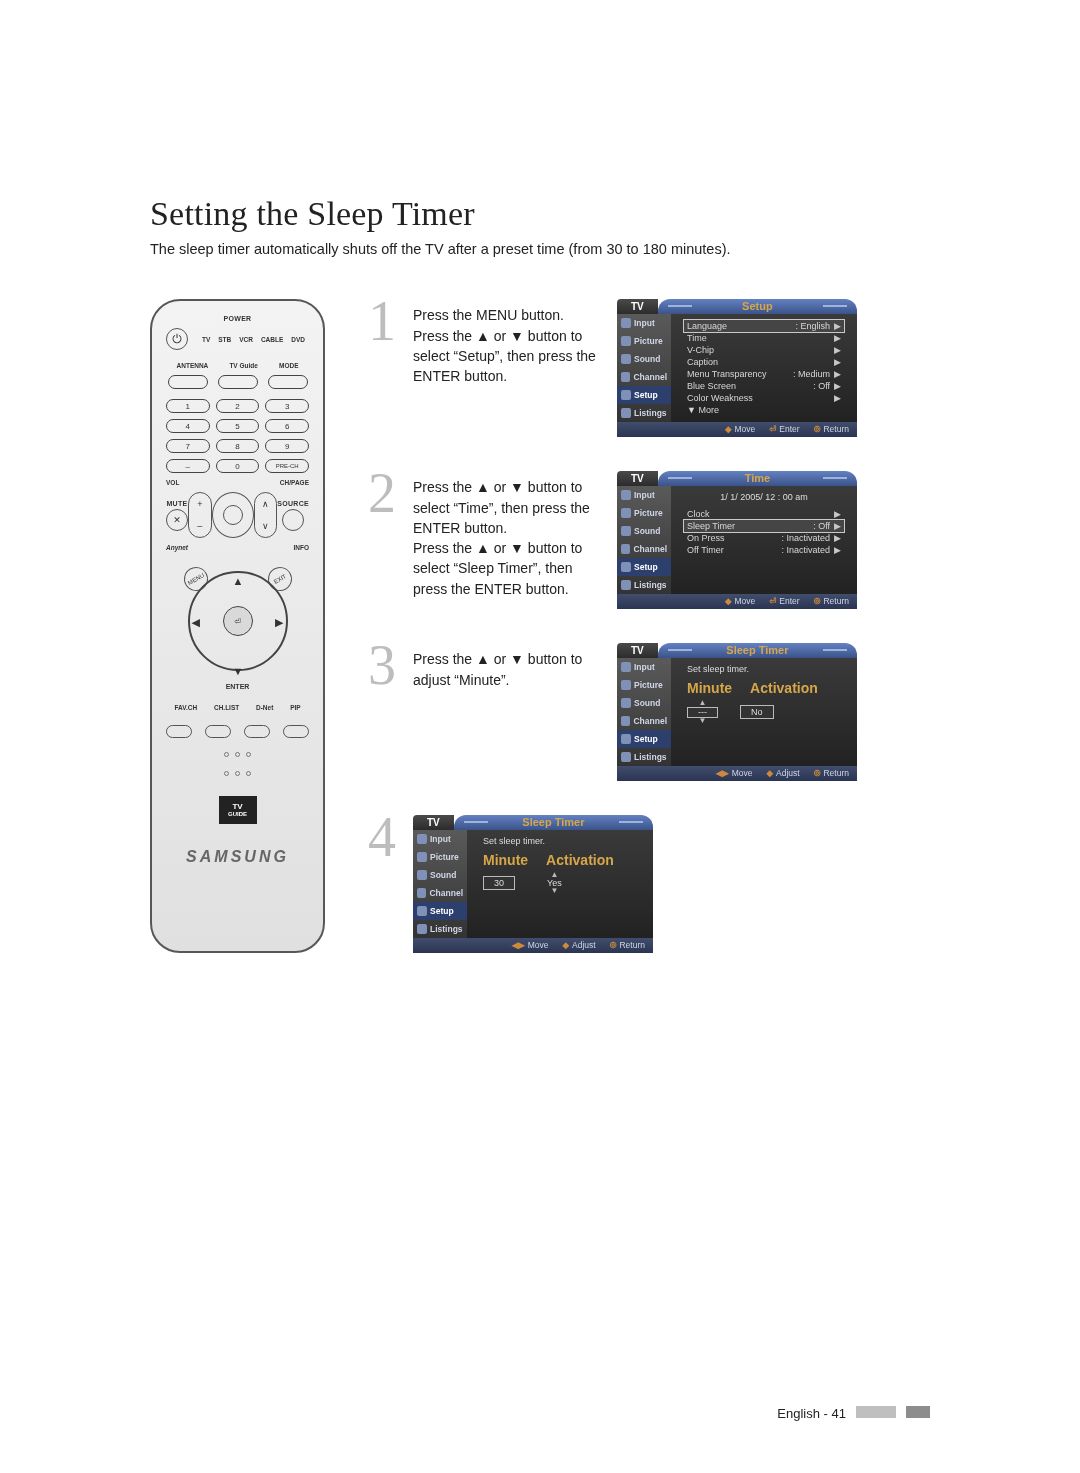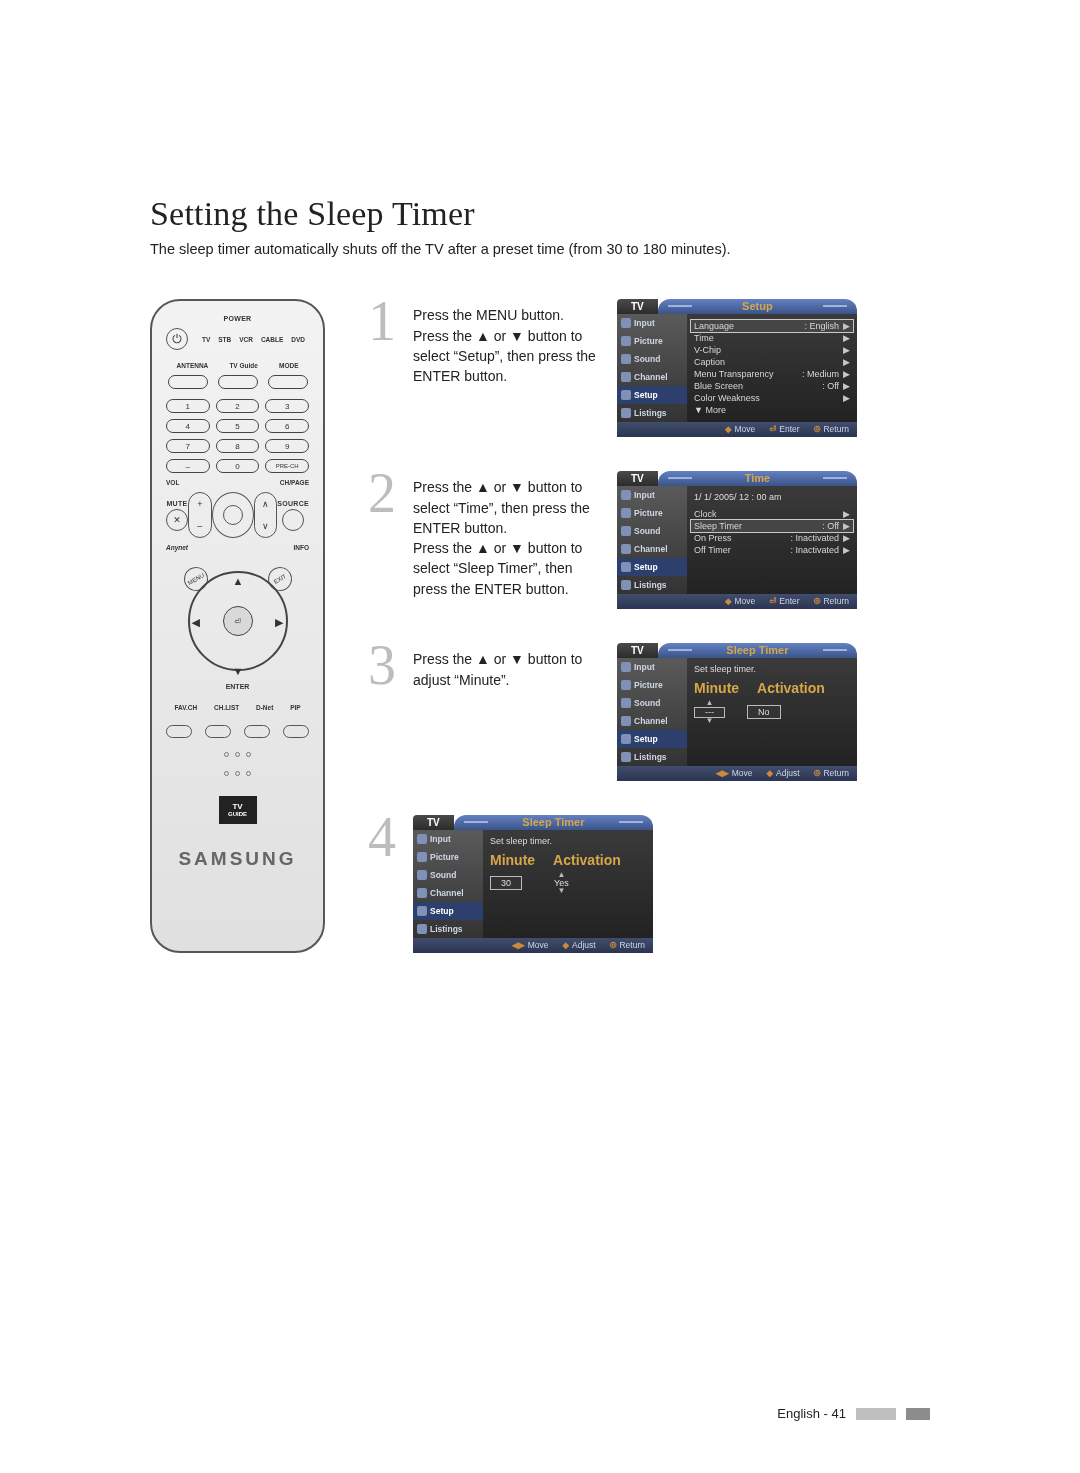--- a/index.html
+++ b/index.html
@@ -67,21 +67,21 @@
   .dpad-tri.up{top:14px;left:55px;} .dpad-tri.down{bottom:4px;left:55px;}
   .dpad-tri.left{left:14px;top:55px;} .dpad-tri.right{right:14px;top:55px;}
   .dpad-diag { position:absolute; width:24px; height:24px; border:1.4px solid #555; border-radius:50%; font-size:6px; display:flex; align-items:center; justify-content:center; transform:rotate(-30deg);}
   .dpad-diag.tl{top:6px; left:6px;} .dpad-diag.tr{top:6px; right:6px;}
   .enter-lbl { font-size:7px; font-weight:bold; margin-top:-4px;}
   .pillrow { display:flex; justify-content:space-between; width:100%; margin-top:8px;}
   .pill { width:26px; height:13px; border:1.3px solid #555; border-radius:7px;}
   .dots { display:flex; gap:6px; margin-top:8px;}
   .dots span{ width:5px; height:5px; border:1px solid #777; border-radius:50%;}
   .tvguide-logo { margin-top:14px; width:38px; height:28px; background:#222; color:#fff; font-size:8px; font-weight:bold; display:flex; flex-direction:column; align-items:center; justify-content:center; line-height:1;}
-  .samsung { margin-top:18px; font-size:19px; font-weight:bold; letter-spacing:3px; color:#666;}
+  .samsung { margin-top:18px; font-size:16px; font-weight:bold; letter-spacing:3px; color:#666;font-style:italic;}
   .labelpair{display:flex; justify-content:space-between; width:100%; font-size:6.5px; font-weight:bold;}
 
   
   .steps { flex:1; display:flex; flex-direction:column; gap:34px;}
   .step { display:flex; gap:14px;}
   .stepnum {
     font-family: "Times New Roman", serif;
     font-size: 56px;
     line-height: 0.8;
     color:#bdbdbd;
@@ -112,32 +112,32 @@
     padding:1px 0 2px;
     position:relative;
   }
   .title-tab::before,.title-tab::after{
     content:""; position:absolute; top:6px; width:24px; height:1.5px; background:#9fb3df;
   }
   .title-tab::before{left:10px;} .title-tab::after{right:10px;}
   .title-tab span{ color:#d6a64a; font-weight:bold; font-size:11px;}
   .osd-body { display:flex; }
   .osd-side {
-    width:70px; background:linear-gradient(#5a5a5a,#333);
+    width:54px; background:linear-gradient(#5a5a5a,#333);
     display:flex; flex-direction:column;
   }
   .osd-side div {
     padding:4px 4px; font-size:8.5px; font-weight:bold; color:#cfd6e6;
     display:flex; align-items:center; gap:3px;
   }
   .osd-side div.sel { background:#2c3f6d; color:#fff;}
   .osd-side .ic { width:10px; height:10px; background:#7f91b6; border-radius:2px; display:inline-block;}
   .osd-main {
     flex:1; background:linear-gradient(#3a3a3a,#222);
-    padding:6px 7px 4px; position:relative; min-height:96px;
+    padding:6px 16px 4px; position:relative; min-height:96px;
   }
   .menu-line { display:flex; justify-content:space-between; padding:1px 0; }
   .menu-line .k { color:#d7d7d7; }
   .menu-line .v { color:#d7d7d7; }
   .menu-line .arrow { color:#c7c7c7; margin-left:4px;}
   .menu-line.sel { outline:1px solid #c9c9c9; background:#454545; padding:1px 3px; margin:0 -3px;}
   .osd-foot {
     background:linear-gradient(#414d6d,#2b3552);
     display:flex; justify-content:flex-end; gap:14px;
     padding:2px 8px; font-size:8.5px; color:#cfd6e6;
@@ -150,21 +150,21 @@
   .spin { display:flex; flex-direction:column; align-items:center; font-size:8px; color:#bbb; line-height:0.8;}
   .spin-row{ display:flex; gap:22px; align-items:center;}
 
   
   .page-foot {
     position:absolute;
     right:150px;
     bottom:52px;
     font-size:13px;
     display:flex;
-    align-items:center;
+    align-items:flex-start;
     gap:10px;
   }
   .foot-bar { width:40px; height:12px; background:#bfbfbf;}
   .foot-bar2 { width:24px; height:12px; background:#8d8d8d;}
 </style>
 </head>
 <body>
 
 <div class="page">
   <h1>Setting the Sleep Timer</h1>
@@ -348,21 +348,21 @@
     <div class="osd-body">
               <div class="osd-side">
                 <div class=""><span class="ic"></span>Input</div>
                 <div class=""><span class="ic"></span>Picture</div>
                 <div class=""><span class="ic"></span>Sound</div>
                 <div class=""><span class="ic"></span>Channel</div>
                 <div class="sel"><span class="ic"></span>Setup</div>
                 <div class=""><span class="ic"></span>Listings</div>
               </div>
               <div class="osd-main">
-                <div style="color:#ddd;margin-bottom:6px;">1/ 1/ 2005/ 12 : 00 am</div>
+                <div style="text-align:center;color:#ddd;margin-bottom:6px;">1/ 1/ 2005/ 12 : 00 am</div>
                 <div class="menu-line ">
                   <span class="k">Clock</span>
                   <span class="v"><span class="arrow">▶</span></span>
                 </div>
                 <div class="menu-line sel">
                   <span class="k">Sleep Timer</span>
                   <span class="v">: Off<span class="arrow">▶</span></span>
                 </div>
                 <div class="menu-line ">
                   <span class="k">On Press</span>

